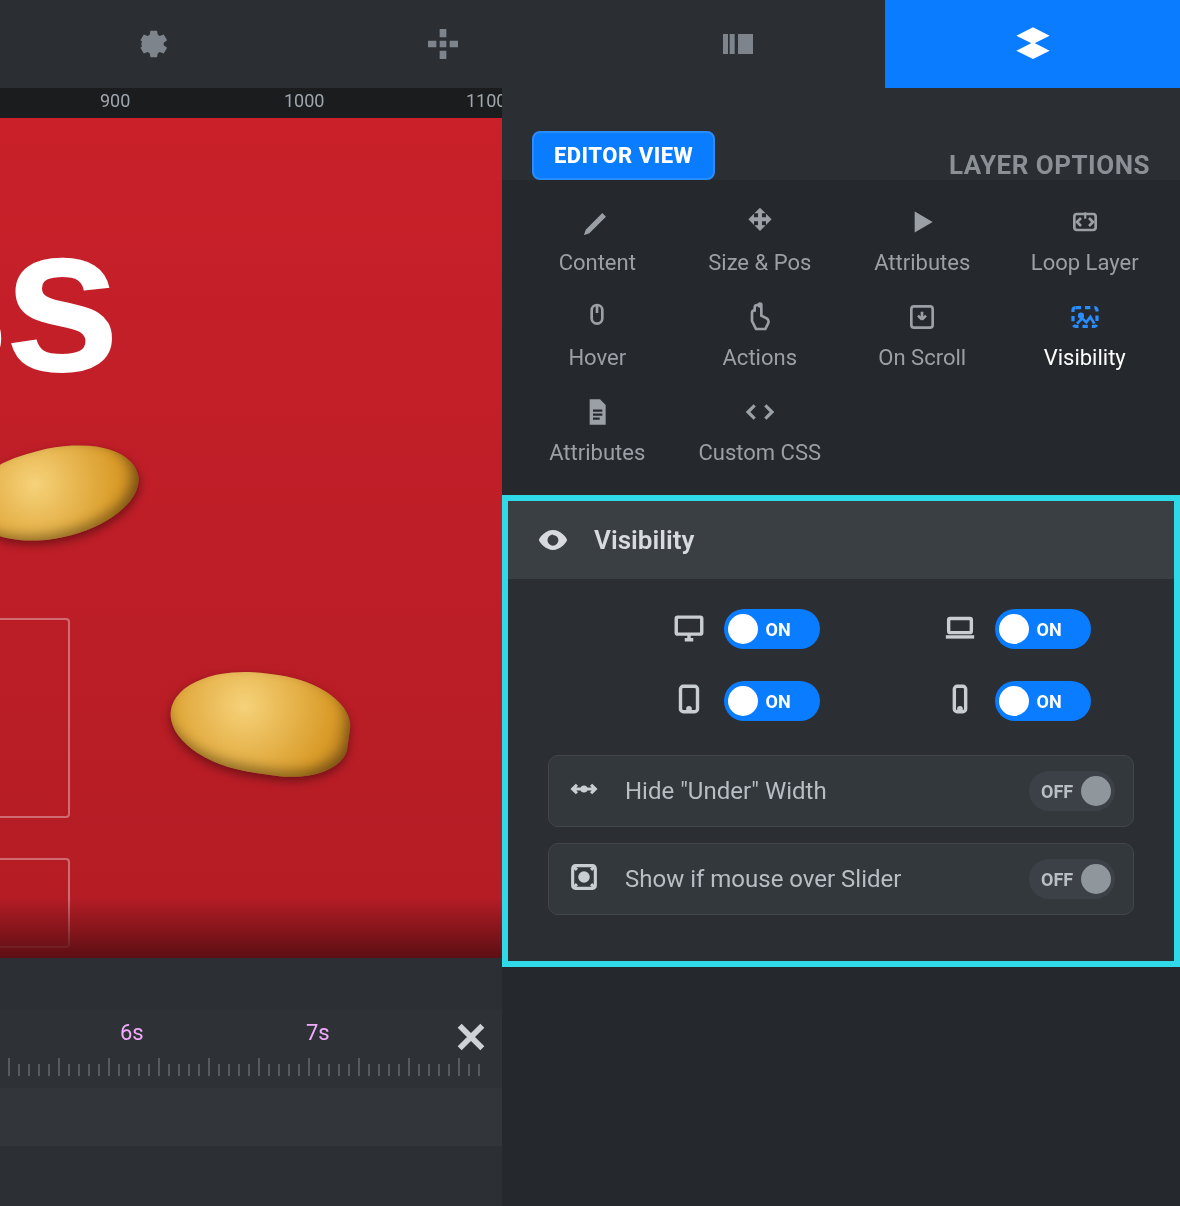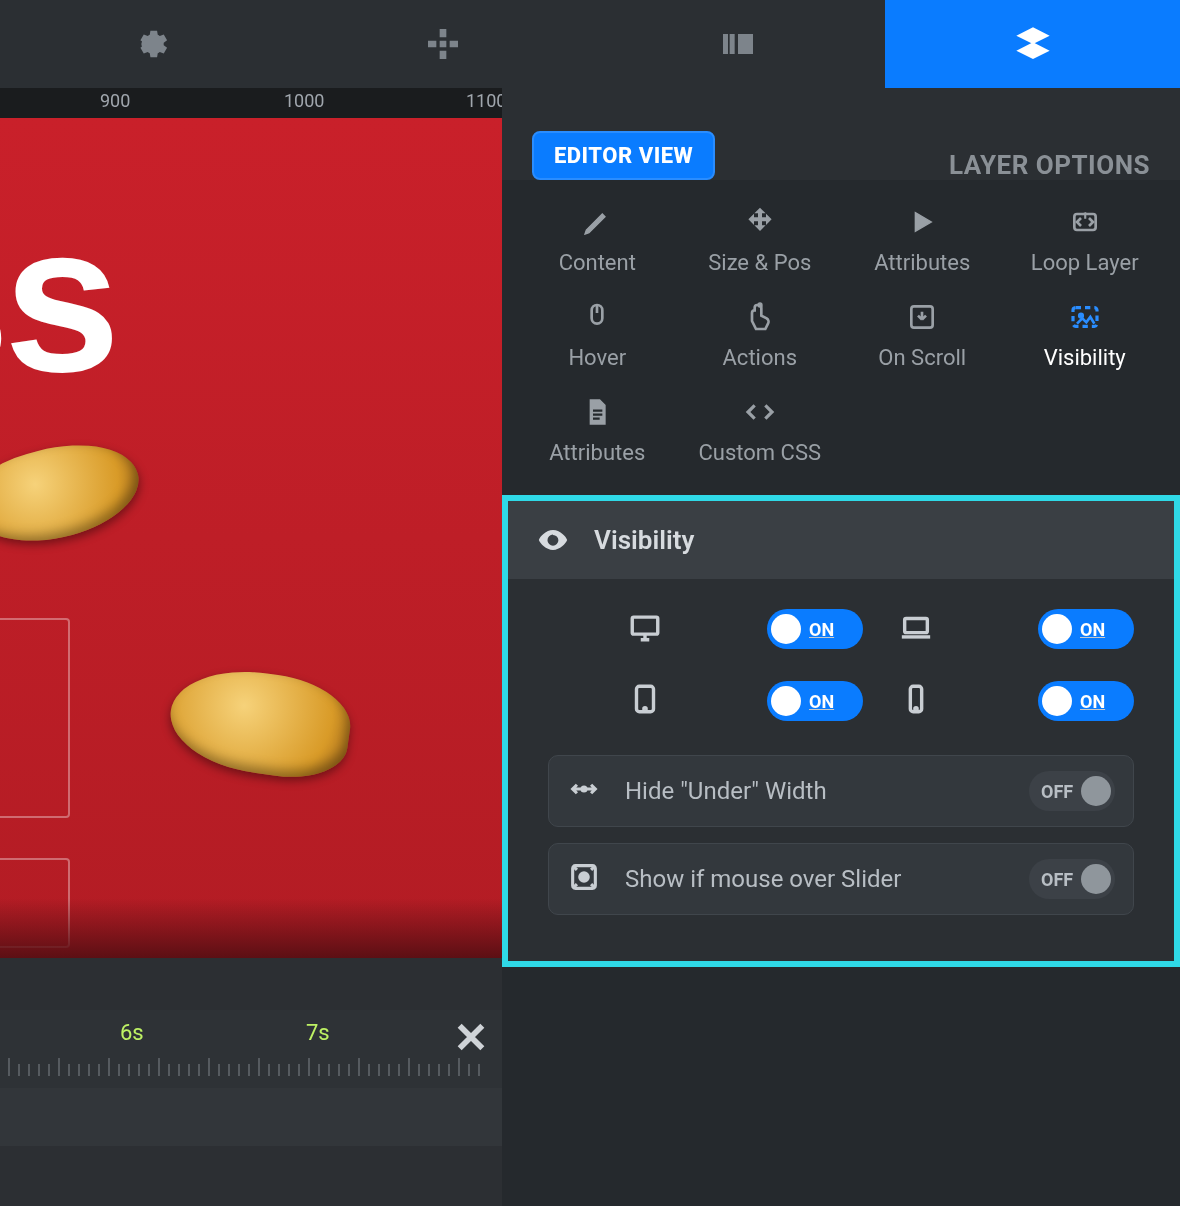--- a/index.html
+++ b/index.html
@@ -93,21 +93,21 @@
   .chip1 { left: -30px; top: 330px; width: 170px; height: 90px; border-radius: 60% 80% 70% 80%; transform: rotate(-15deg); }
   .chip2 { left: 170px; top: 555px; width: 180px; height: 100px; border-radius: 80% 70% 60% 80%; transform: rotate(8deg); }
   .box-outline { position:absolute; border:2px solid rgba(255,255,255,.35); }
   .box1 { left:-50px; top:500px; width:120px; height:200px; border-radius:4px;}
   .box2 { left:-50px; top:740px; width:120px; height:90px; border-radius:4px;}
   .canvas-shadow { position:absolute; left:0; bottom:0; width:100%; height:60px; background:linear-gradient(transparent,#5c0f14); }
 
   
   .timeline {
     position: absolute; left:0; bottom:118px; width:502px; height:78px;
-    background:#2e3236; color:#bef264;
+    background:#2e3236; color:#f0abfc;
   }
   .timeline .lab { position:absolute; top:10px; font-size:22px; }
   .timeline .ticks { position:absolute; bottom:12px; height:18px; width:100%; }
   .timeline .ticks span { position:absolute; bottom:0; width:2px; height:12px; background:#565b60; }
   .timeline .ticks span.big { height:18px; }
   .timeline .close { position:absolute; right:14px; top:10px; color:#cfd3d7; }
   .timeline .close svg{width:34px;height:34px;stroke:#cfd3d7;stroke-width:4;fill:none;}
 
   .strip { position:absolute; bottom:60px; left:0; width:502px; height:58px; background:#32363a; }
 
@@ -187,21 +187,21 @@
 
   .vis-body { padding: 30px 30px 6px 30px; }
 
   .toggle-grid {
     display: grid;
     grid-template-columns: 1fr 1fr;
     row-gap: 32px;
     column-gap: 36px;
     margin: 0 10px 34px 90px;
   }
-  .toggle-row { display:flex; align-items:center; gap:18px; justify-content:space-between;text-decoration:underline;}
+  .toggle-row { display:flex; align-items:center; gap:18px; justify-content:center;}
   .dev-icon svg{width:34px;height:34px;fill:none;stroke:#c9ced3;stroke-width:2.4;}
   .pill {
     width: 96px;
     height: 40px;
     border-radius: 20px;
     background: #0a7cff;
     display:flex; align-items:center; padding:0 10px 0 4px;
     color:#fff; font-weight:700; font-size:18px; gap:8px;
   }
   .pill.off { background:#3c4147; color:#b8bec4; flex-direction:row-reverse; padding:0 4px 0 12px;}

